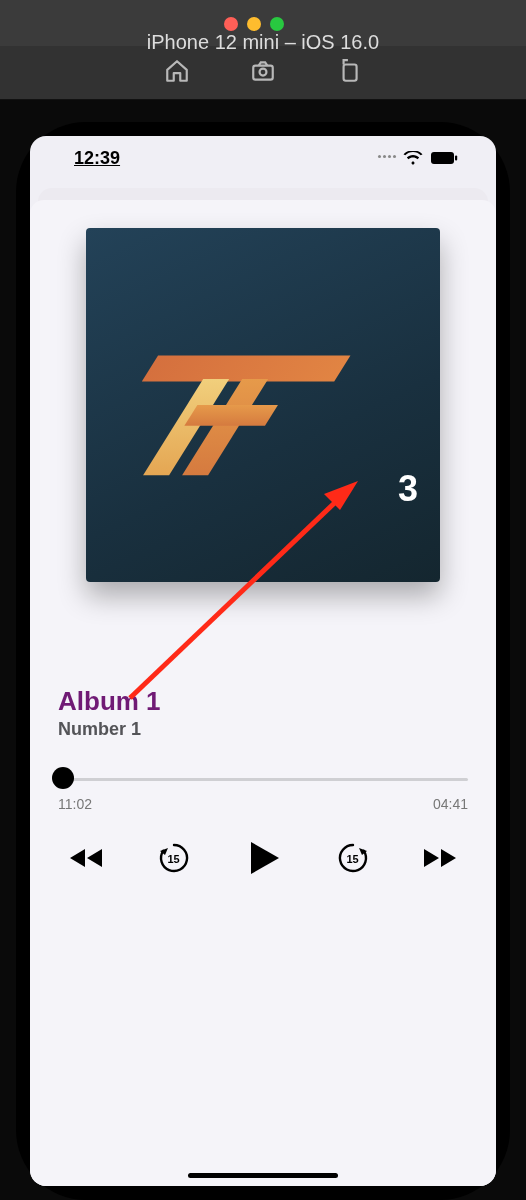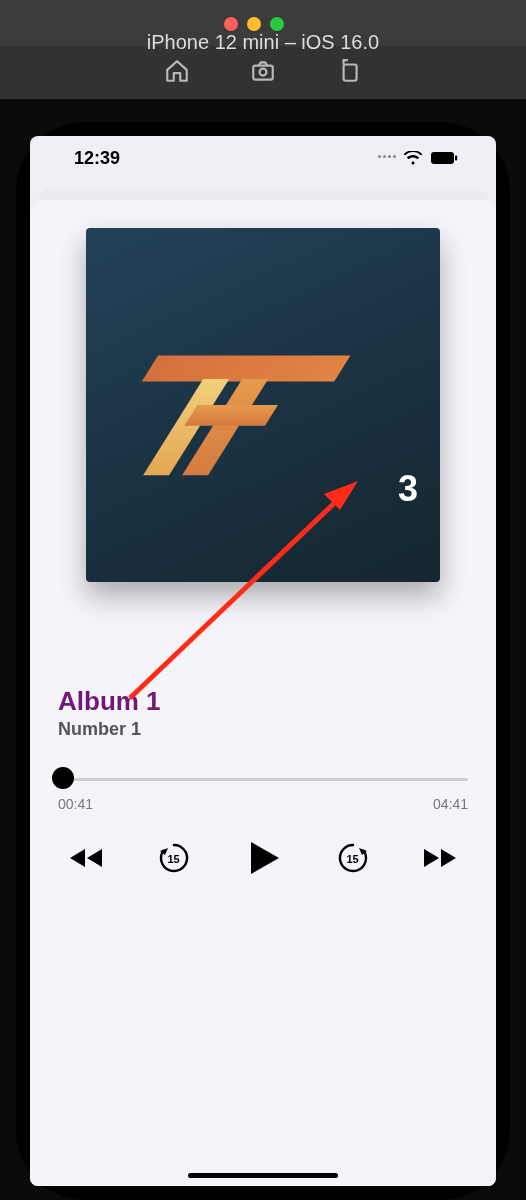--- a/index.html
+++ b/index.html
@@ -11,21 +11,21 @@
     .dot{width:14px;height:14px;border-radius:50%;}
     .dot.red{background:#ff5f57;}
     .dot.yellow{background:#febc2e;}
     .dot.green{background:#28c840;}
     .mactoolbar{height:54px;background:#323232;display:flex;align-items:center;justify-content:center;gap:60px;border-bottom:1px solid #111;}
     .mactoolbar svg{width:26px;height:26px;stroke:#b8b8b8;fill:none;stroke-width:2;}
 
     
     .stage{position:relative;width:526px;}
     .phone{position:absolute;left:16px;top:22px;width:494px;height:1078px;background:#000;border-radius:70px;padding:14px;}
-    .screen{position:relative;width:100%;height:100%;background:#f0eff5;border-radius:8px;overflow:hidden;}
+    .screen{position:relative;width:100%;height:100%;background:#f0eff5;border-radius:16px;overflow:hidden;text-decoration:underline;}
 
     .statusbar{height:44px;display:flex;align-items:center;justify-content:space-between;padding:0 38px 0 44px;font-size:18px;font-weight:700;color:#000;}
     .status-right{display:flex;align-items:center;gap:7px;}
     .dots5{display:flex;gap:2px;padding-bottom:4px;}
     .dots5 span{width:3px;height:3px;border-radius:50%;background:#888;}
     .wifi{width:20px;height:14px;}
     .batt{width:28px;height:14px;}
 
     
     .backsheet{position:absolute;top:52px;left:8px;right:8px;height:30px;background:#eceaf0;border-top-left-radius:14px;border-top-right-radius:14px;}
@@ -164,21 +164,21 @@
           <div class="album">Album 1</div>
           <div class="track">Number 1</div>
         </div>
 
         <div class="slider">
           <div class="track" style="margin:0;font-size:initial;font-weight:initial;color:transparent;"></div>
           <div class="fill" id="sfill" style="width: 1.2%;"></div>
           <div class="thumb" id="sthumb" style="left: 1.2%;"></div>
         </div>
         <div class="times">
-          <span>00:41</span>
+          <span>11:02</span>
           <span>04:41</span>
         </div>
 
         <div class="controls">
           <div class="btn ffrr">
             <svg viewBox="0 0 36 24">
                 <path d="M17 3v18L2 12 17 3zm17 0v18L19 12 34 3z"></path>
               </svg>
           </div>
           <div class="btn skip15">

